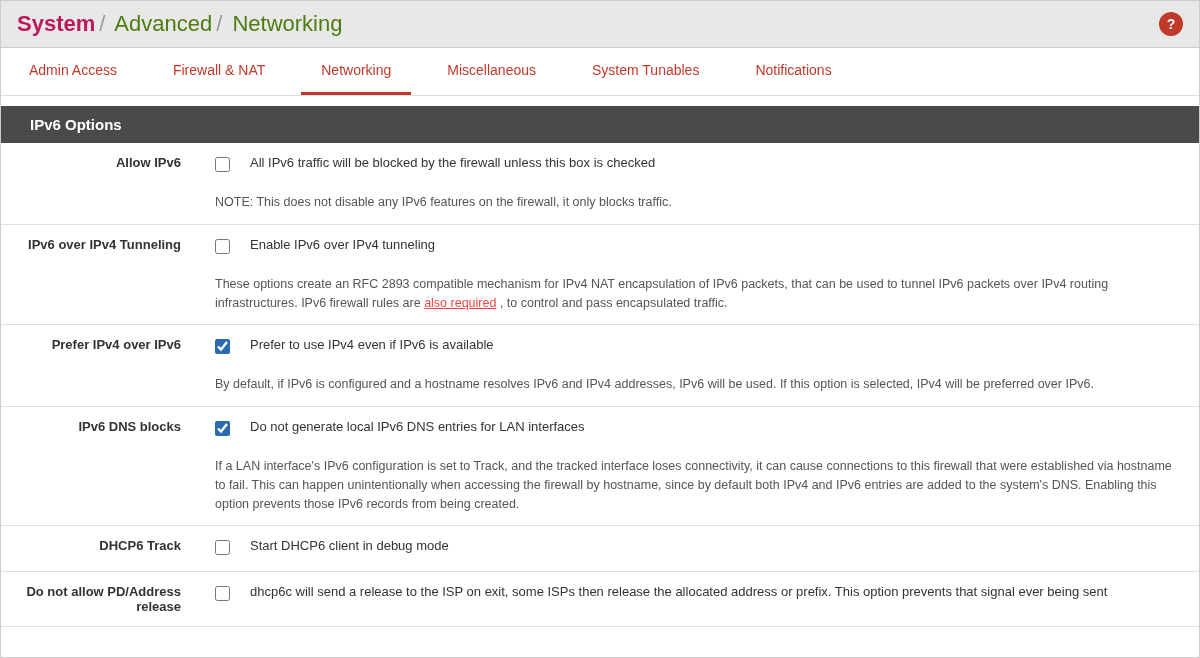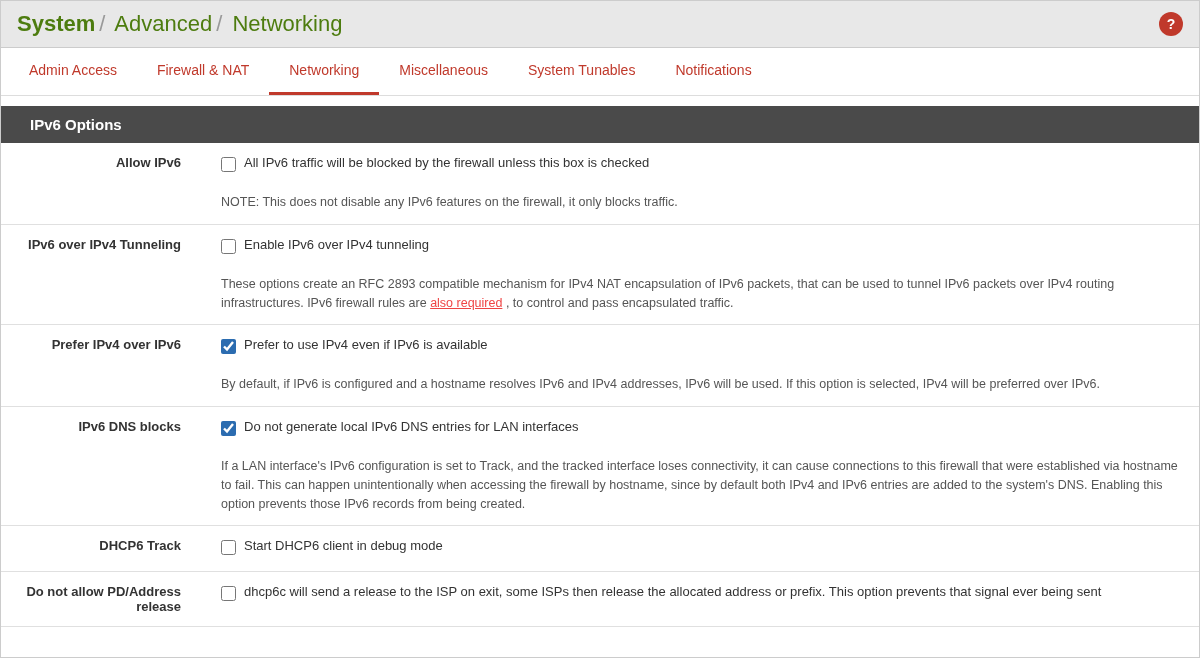--- a/index.html
+++ b/index.html
@@ -3,41 +3,41 @@
   <meta charset="utf-8">
   <style>
     * { box-sizing: border-box; margin: 0; padding: 0; }
     body { font-family: Arial, Helvetica, sans-serif; font-size: 14px; background: #f0f0f0; color: #333; }
 
     .page-wrapper { background: #fff; max-width: 1200px; margin: 0 auto; min-height: 658px; border: 1px solid #ccc; }
 
     
     .header { background: #e8e8e8; padding: 10px 16px; display: flex; align-items: center; justify-content: space-between; border-bottom: 1px solid #ccc; }
     .breadcrumb { font-size: 22px; font-weight: normal; }
-    .breadcrumb .system { color: #4d7c0f; font-weight: bold; }
+    .breadcrumb .system { color: #be185d; font-weight: bold; }
     .breadcrumb .sep { color: #999; margin: 0 4px; }
     .breadcrumb .link { color: #4d7c0f; }
     .help-icon { width: 24px; height: 24px; background: #c0392b; border-radius: 50%; color: white; display: flex; align-items: center; justify-content: center; font-weight: bold; font-size: 14px; cursor: pointer; }
 
     
-    .tabs { background: #fff; display: flex; gap: 0; padding: 0 8px; border-bottom: 1px solid #ddd; }
+    .tabs { background: #fff; display: flex; gap: 16px; padding: 0 8px; border-bottom: 1px solid #ddd; }
     .tab { padding: 14px 20px; cursor: pointer; color: #c0392b; font-size: 14px; text-decoration: none; border-bottom: 3px solid transparent; }
     .tab.active { border-bottom: 3px solid #c0392b; }
 
     
     .section-header { background: #4a4a4a; color: #fff; padding: 10px 29px; font-size: 15px; font-weight: bold; margin-top: 10px; }
 
     
     .options-table { width: 100%; border-collapse: collapse; }
     .options-table tr { border-bottom: 1px solid #e0e0e0; }
-    .options-table td { padding: 12px 20px; vertical-align: top; }
+    .options-table td { padding: 12px 14px; vertical-align: top; }
     .options-table td.label { width: 200px; text-align: right; font-weight: bold; padding-right: 20px; color: #333; font-size: 13px; }
     .options-table td.content { color: #333; font-size: 13px; }
 
-    .checkbox-row { display: flex; align-items: flex-start; gap: 8px; margin-bottom: 4px; }
+    .checkbox-row { display: flex; align-items: flex-start; gap: 20px; margin-bottom: 4px; }
     .checkbox-row input[type="checkbox"] { margin-top: 2px; flex-shrink: 0; width: 15px; height: 15px; }
     .desc-text { color: #555; font-size: 12.5px; margin-top: 21px; line-height: 1.5; }
     .link-text { color: #ef4444; text-decoration: underline; cursor: pointer; }
 
     
     input[type="checkbox"].checked-blue {
       accent-color: #2b6cb0;
     }
   </style>
 </head>

